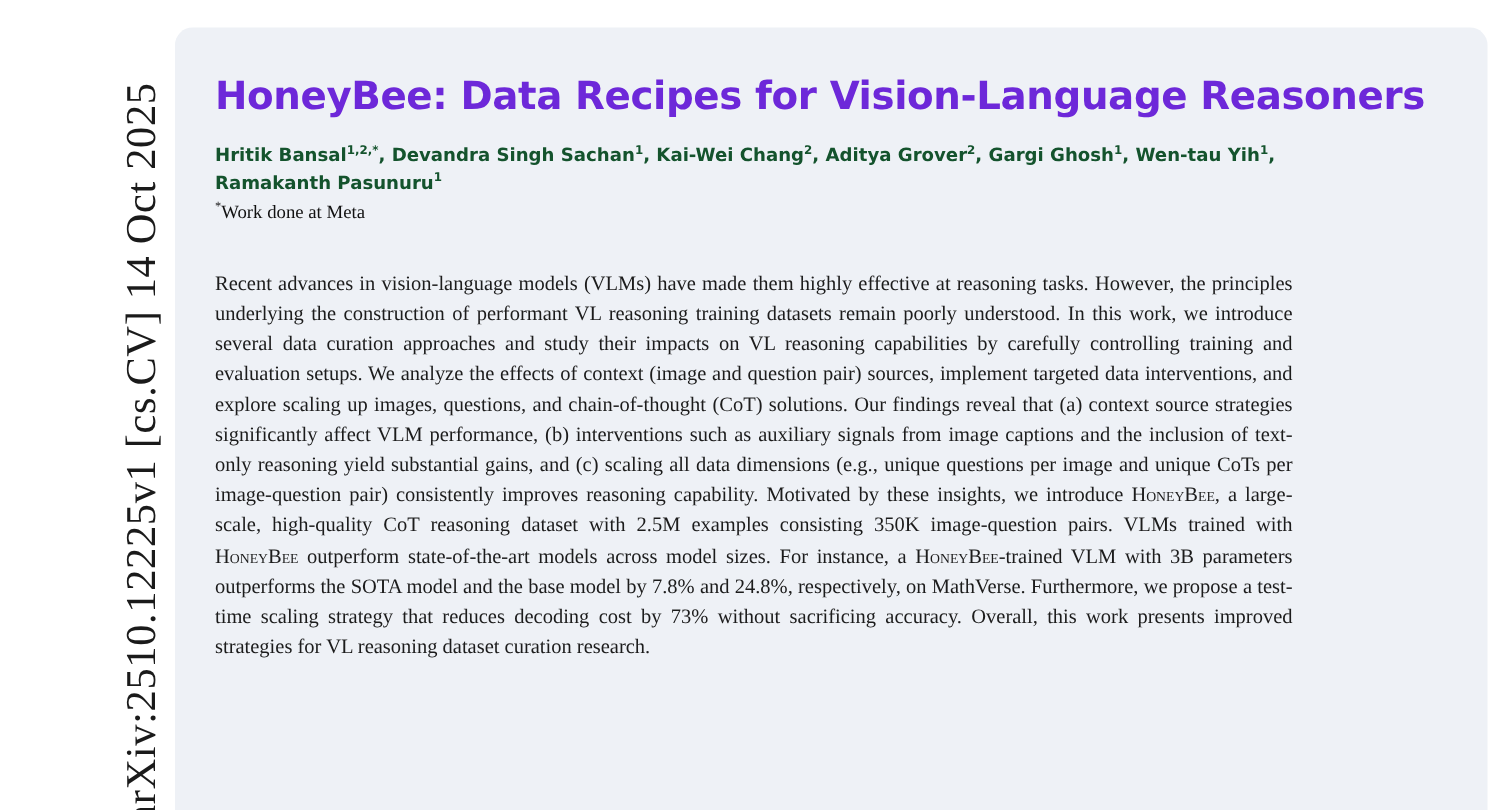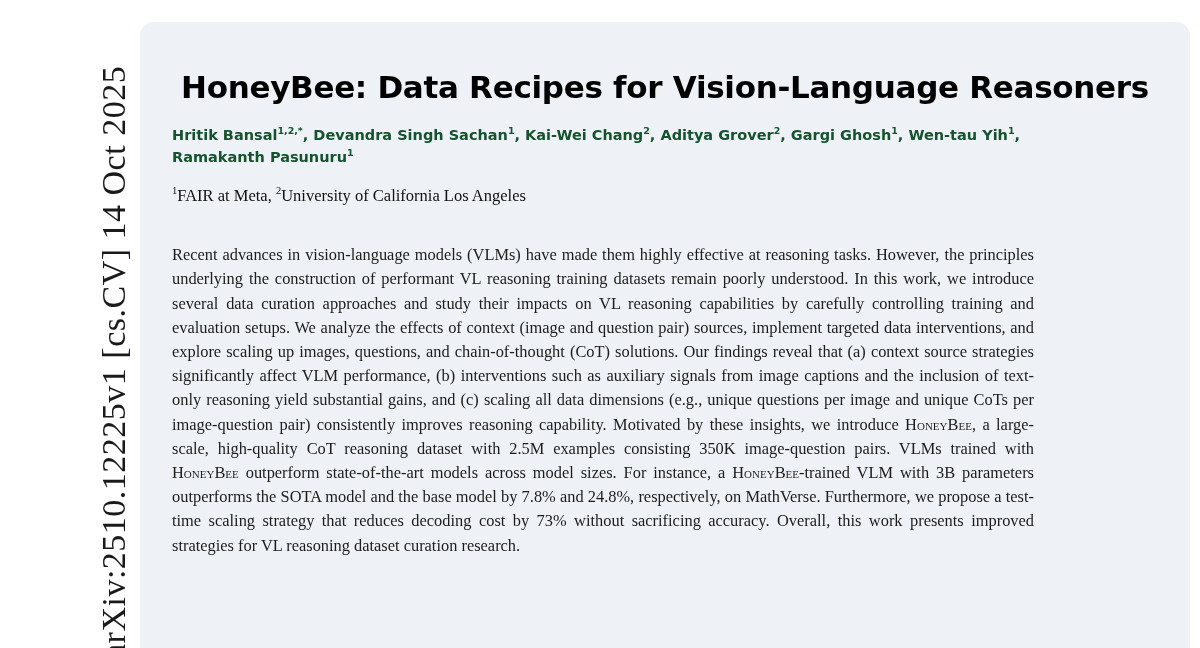--- a/index.html
+++ b/index.html
@@ -51,24 +51,23 @@
     box-sizing: border-box;
     padding: 26px 32px 0 32px;
     overflow: hidden;
   }
 
   .paper-title {
     font-family: "DejaVu Sans", sans-serif;
     font-weight: bold;
     font-size: 31px;
     line-height: 1.28;
-    color: #000000;
+    color: #6d28d9;
     letter-spacing: -0.3px;
-    margin: 20px 0 0 0;
-    text-align: center;
+    margin: 10px 0 0 0;
   }
 
   .authors {
     font-family: "DejaVu Sans", sans-serif;
     font-weight: bold;
     font-size: 14.5px;
     line-height: 1.5;
     color: #14532d;
     margin-top: 16px;
     max-width: 880px;
@@ -120,17 +119,17 @@
 <div class="arxiv-stamp">
   <div class="vtext">arXiv:2510.12225v1  [cs.CV]  14 Oct 2025</div>
 </div>
 
 <div class="paper-panel">
 
   <h1 class="paper-title">HoneyBee: Data Recipes for Vision-Language Reasoners</h1>
 
   <div class="authors">Hritik Bansal<sup>1,2,*</sup>, Devandra Singh Sachan<sup>1</sup>, Kai-Wei Chang<sup>2</sup>, Aditya Grover<sup>2</sup>, Gargi Ghosh<sup>1</sup>, Wen-tau Yih<sup>1</sup>, Ramakanth Pasunuru<sup>1</sup></div>
 
-  <div class="affiliations"><sup>1</sup>FAIR at Meta, <sup>2</sup>University of California Los Angeles</div>
+  <div class="affil-note"><sup>*</sup>Work done at Meta</div>
 
   <div class="abstract">Recent advances in vision-language models (VLMs) have made them highly effective at reasoning tasks. However, the principles underlying the construction of performant VL reasoning training datasets remain poorly understood. In this work, we introduce several data curation approaches and study their impacts on VL reasoning capabilities by carefully controlling training and evaluation setups. We analyze the effects of context (image and question pair) sources, implement targeted data interventions, and explore scaling up images, questions, and chain-of-thought (CoT) solutions. Our findings reveal that (a) context source strategies significantly affect VLM performance, (b) interventions such as auxiliary signals from image captions and the inclusion of text-only reasoning yield substantial gains, and (c) scaling all data dimensions (e.g., unique questions per image and unique CoTs per image-question pair) consistently improves reasoning capability. Motivated by these insights, we introduce <span class="sc">HoneyBee</span>, a large-scale, high-quality CoT reasoning dataset with 2.5M examples consisting 350K image-question pairs. VLMs trained with <span class="sc">HoneyBee</span> outperform state-of-the-art models across model sizes. For instance, a <span class="sc">HoneyBee</span>-trained VLM with 3B parameters outperforms the SOTA model and the base model by 7.8% and 24.8%, respectively, on MathVerse. Furthermore, we propose a test-time scaling strategy that reduces decoding cost by 73% without sacrificing accuracy. Overall, this work presents improved strategies for VL reasoning dataset curation research.</div>
 
 </div>
 
 </body></html>

